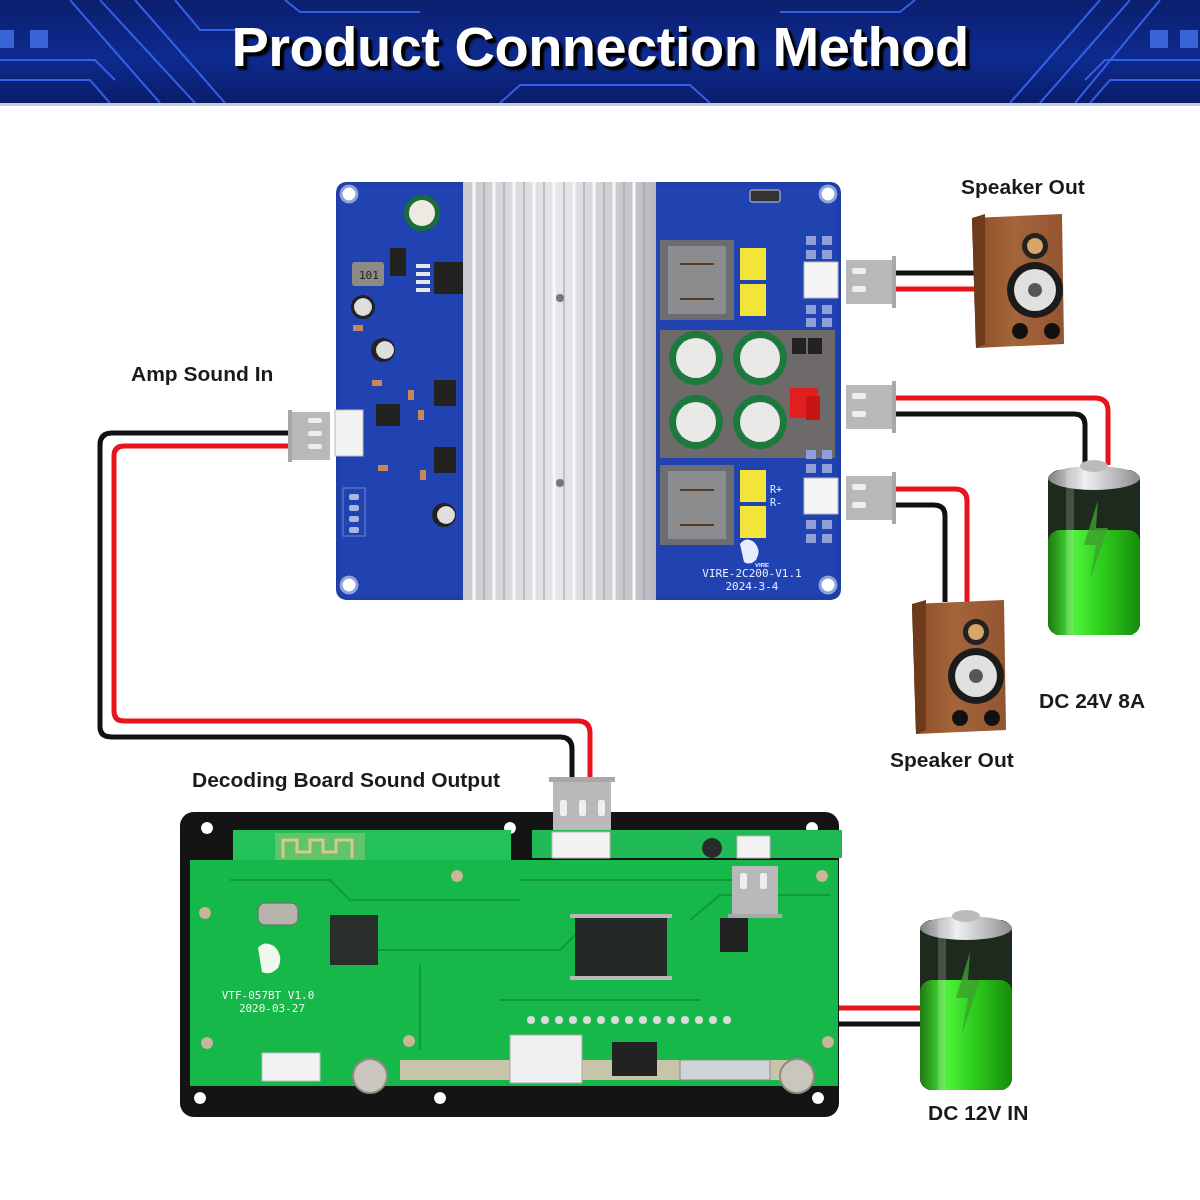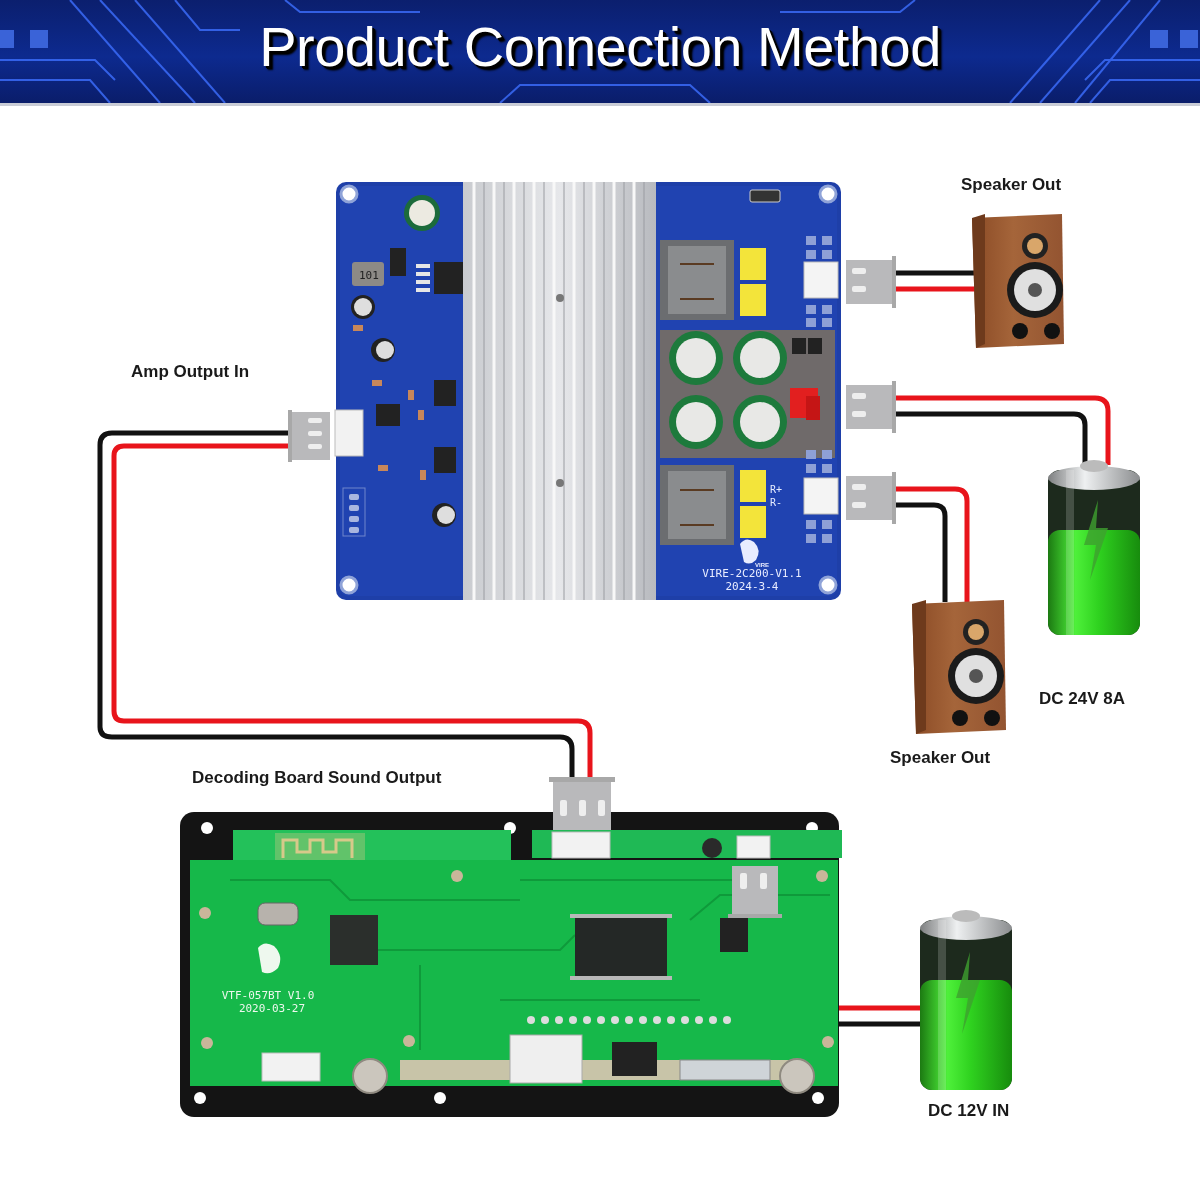--- a/index.html
+++ b/index.html
@@ -1,21 +1,21 @@
 <!DOCTYPE html>
 <html><head>
 <meta charset="utf-8">
 <style>
   html,body{margin:0;padding:0;background:#fff;}
   body{width:1200px;height:1200px;position:relative;overflow:hidden;font-family:"Liberation Sans",sans-serif;}
   .banner{position:absolute;left:0;top:0;width:1200px;height:103px;background:linear-gradient(180deg,#0b1f6e 0%,#0d2a8f 55%,#0a1d6a 100%);overflow:hidden;}
   .banner-bottom{position:absolute;left:0;top:103px;width:1200px;height:3px;background:#c9ccd6;}
-  .banner h1{position:absolute;left:0;top:14px;width:1200px;margin:0;text-align:center;font-size:56px;font-weight:normal;color:#fff;letter-spacing:-0.5px;
+  .banner h1{position:absolute;left:0;top:14px;width:1200px;margin:0;text-align:center;font-size:56px;font-weight:bold;color:#fff;letter-spacing:-0.5px;
     text-shadow:3px 3px 0 #000,2px 2px 0 #000,4px 4px 2px #000;}
-  .lbl{position:absolute;font-weight:bold;color:#1a1a1a;font-size:17px;white-space:nowrap;}
+  .lbl{position:absolute;font-weight:bold;color:#1a1a1a;font-size:21px;white-space:nowrap;}
   svg{position:absolute;left:0;top:0;}
 </style>
 </head>
 <body>
 
 <div class="banner">
   <svg width="1200" height="103">
     <g stroke="#3d6fff" stroke-width="2" fill="none" opacity="0.8">
       <path d="M70 0 L160 103"></path>
         <path d="M100 0 L195 103"></path>
@@ -390,18 +390,18 @@
   <g fill="#b9b9bb">
     <rect x="732" y="866" width="46" height="50"></rect>
       <rect x="728" y="914" width="54" height="4" fill="#a8a8a8"></rect>
     <g fill="#eee">
         <rect x="740" y="873" width="7" height="16" rx="2"></rect>
         <rect x="760" y="873" width="7" height="16" rx="2"></rect>
       </g>
   </g>
 </svg>
 
-<div class="lbl" style="left:131px;top:362px;">Amp Output In</div>
+<div class="lbl" style="left:131px;top:362px;">Amp Sound In</div>
 <div class="lbl" style="left:961px;top:175px;">Speaker Out</div>
 <div class="lbl" style="left:1039px;top:649px;margin-top:40px;">DC 24V 8A</div>
 <div class="lbl" style="left:890px;top:748px;">Speaker Out</div>
 <div class="lbl" style="left:192px;top:768px;">Decoding Board Sound Output</div>
 <div class="lbl" style="left:912px;top:1101px;margin-left:16px;">DC 12V IN</div>
 
 </body></html>

